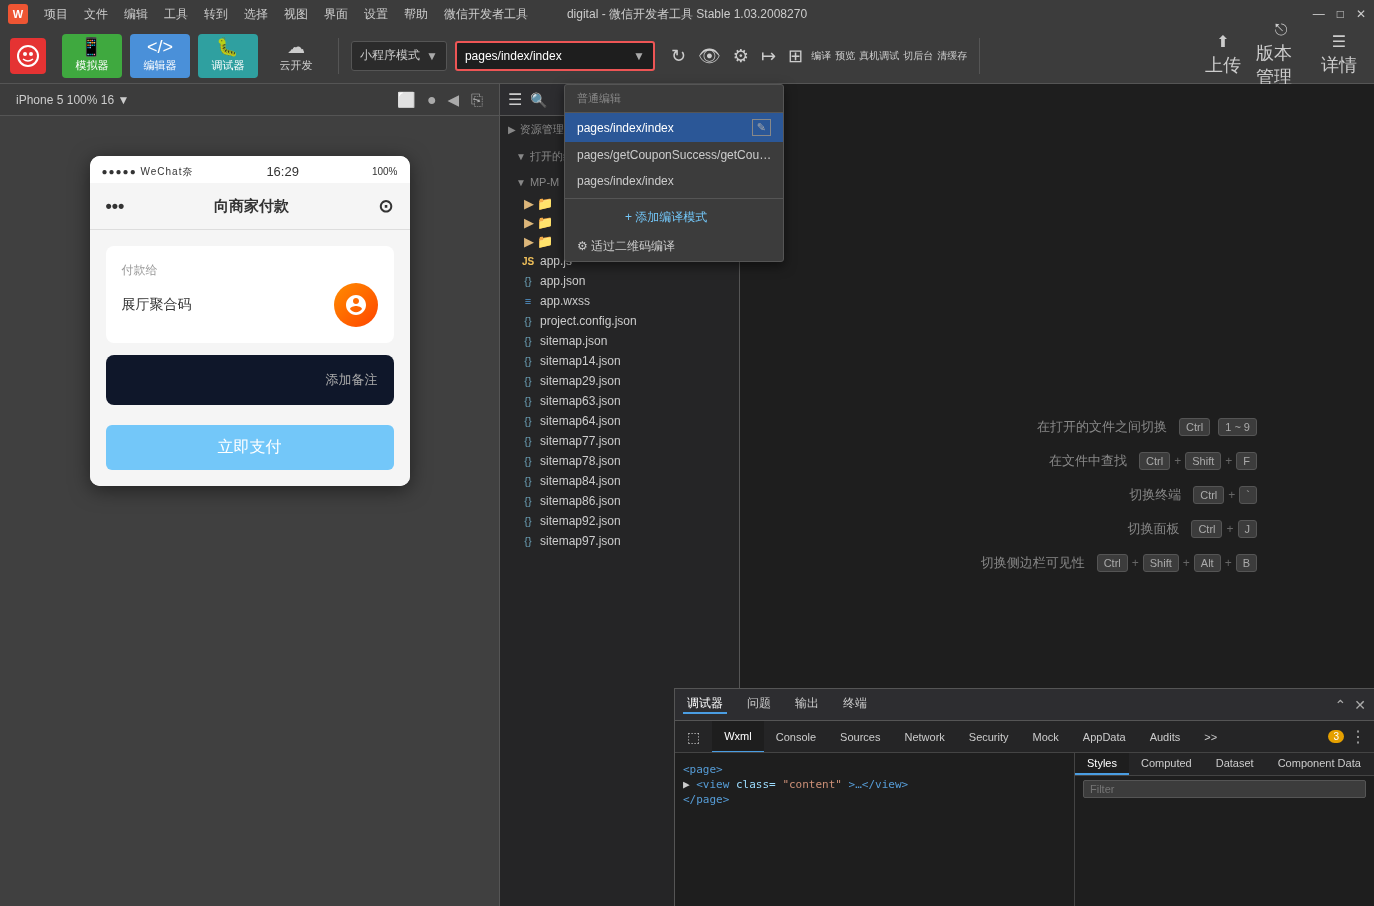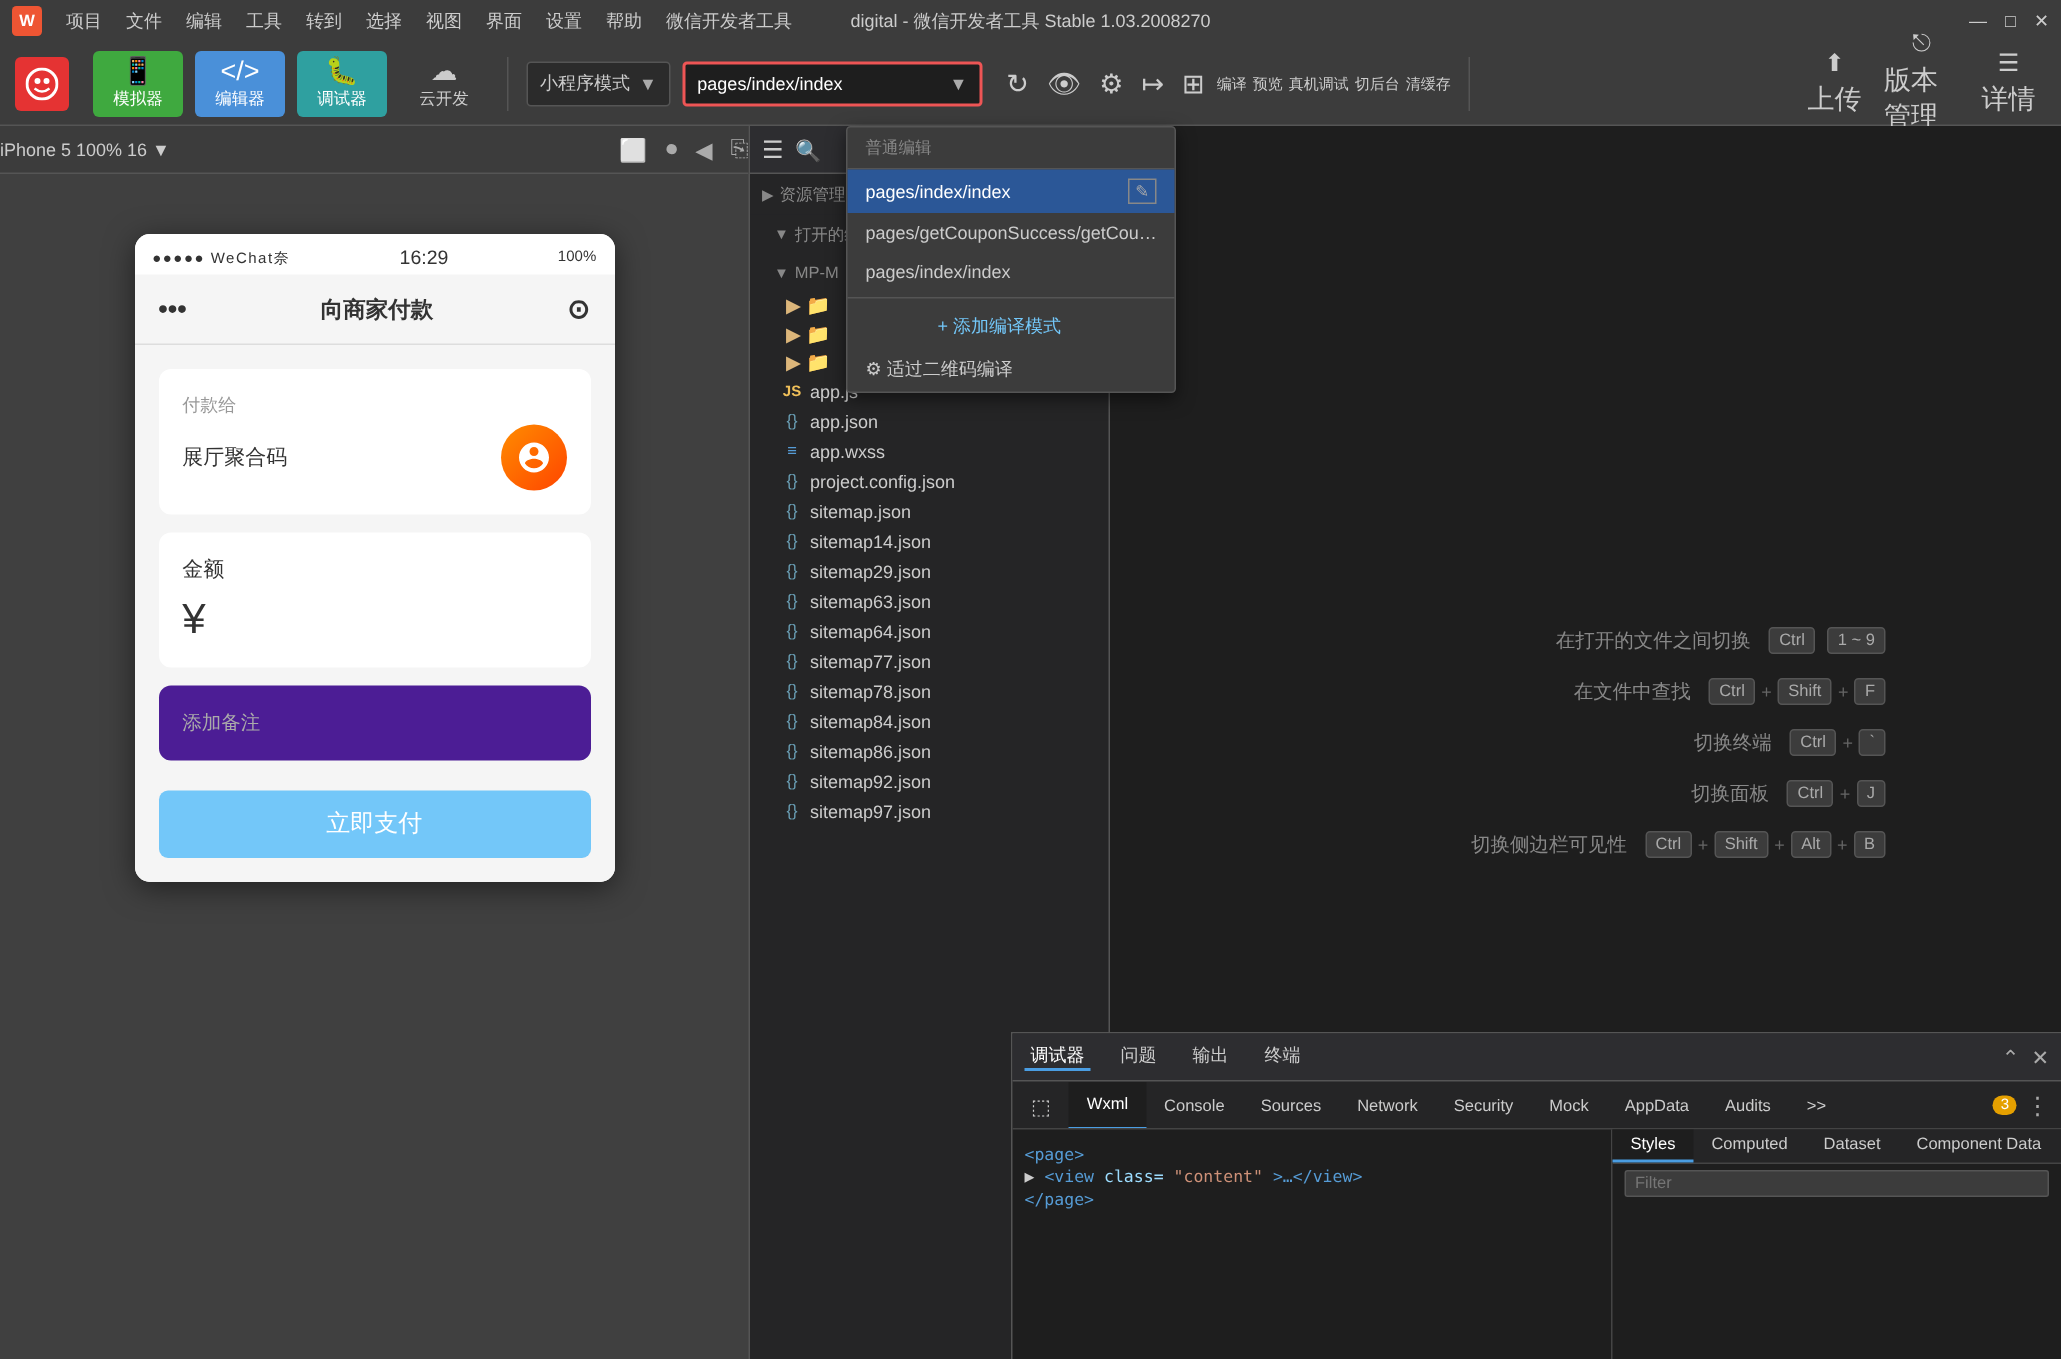--- a/index.html
+++ b/index.html
@@ -23,34 +23,34 @@
     .toolbar-separator { width: 1px; height: 36px; background: #555; margin: 0 4px; }
     .toolbar-right { margin-left: auto; display: flex; align-items: center; gap: 8px; }
     .toolbar-icon-btn { display: flex; flex-direction: column; align-items: center; width: 50px; color: #ccc; cursor: pointer; font-size: 11px; }
     .toolbar-icon-btn span { font-size: 18px; margin-bottom: 2px; }
 
     
     .main-area { display: flex; height: calc(906px - 28px - 56px); }
 
     
     .device-panel { width: 500px; background: #404040; display: flex; flex-direction: column; border-right: 1px solid #555; }
-    .device-toolbar { height: 32px; background: #3c3c3c; display: flex; align-items: center; padding: 0 0; gap: 8px; border-bottom: 1px solid #555; }
+    .device-toolbar { height: 32px; background: #3c3c3c; display: flex; align-items: center; padding: 0 16px; gap: 8px; border-bottom: 1px solid #555; }
     .device-content { flex: 1; display: flex; align-items: flex-start; justify-content: center; padding: 40px 20px; }
     .phone-frame { width: 320px; background: #fff; border-radius: 10px; box-shadow: 0 4px 20px rgba(0,0,0,0.5); overflow: hidden; }
     .phone-status-bar { background: #fff; padding: 8px 12px 4px; display: flex; justify-content: space-between; align-items: center; font-size: 11px; color: #333; }
     .phone-header { background: #f5f5f5; padding: 12px 16px; text-align: center; font-size: 16px; font-weight: bold; color: #333; border-bottom: 1px solid #ddd; display: flex; align-items: center; justify-content: space-between; }
     .phone-body { padding: 16px; background: #f5f5f5; }
     .pay-section { background: #fff; padding: 16px; border-radius: 8px; margin-bottom: 12px; }
     .pay-label { font-size: 12px; color: #999; margin-bottom: 4px; }
     .pay-merchant-row { display: flex; align-items: center; justify-content: space-between; }
     .merchant-avatar { width: 44px; height: 44px; background: linear-gradient(135deg, #ff8c00, #ff4500); border-radius: 50%; display: flex; align-items: center; justify-content: center; color: #fff; font-size: 20px; }
     .pay-amount-section { background: #fff; padding: 16px; border-radius: 8px; margin-bottom: 12px; }
     .amount-label { font-size: 14px; color: #333; margin-bottom: 8px; }
     .amount-symbol { font-size: 28px; color: #333; }
-    .note-section { background: #4c1d95; padding: 16px; border-radius: 8px; margin-bottom: 16px; font-size: 13px; color: #aaa; }
+    .note-section { background: #0f172a; padding: 16px; border-radius: 8px; margin-bottom: 16px; font-size: 13px; color: #aaa; text-align: right; }
     .pay-button { background: #73c7f9; color: #fff; text-align: center; padding: 12px; border-radius: 6px; font-size: 16px; cursor: pointer; margin-top: 20px; }
 
     
     .file-panel { width: 240px; background: #252526; border-right: 1px solid #555; overflow-y: auto; }
     .file-toolbar { height: 32px; background: #2d2d30; display: flex; align-items: center; padding: 0 8px; gap: 8px; border-bottom: 1px solid #555; }
     .file-item { padding: 3px 8px 3px 20px; display: flex; align-items: center; gap: 4px; cursor: pointer; font-size: 12px; color: #ccc; white-space: nowrap; }
     .file-item.js-file > .file-icon { color: #f0c05a; }
     .file-item.json-file > .file-icon { color: #6a9fb5; }
     .file-item.wxss-file > .file-icon { color: #569cd6; }
     .file-icon { font-size: 14px; width: 16px; text-align: center; }
@@ -232,24 +232,20 @@
             <div class="pay-label">付款给</div>
             <div class="pay-merchant-row">
               <span style="font-size:14px;color:#333;">展厅聚合码</span>
               <div class="merchant-avatar">
                 <svg width="24" height="24" viewBox="0 0 24 24">
                     <path d="M12 2C6.5 2 2 6.5 2 12s4.5 10 10 10 10-4.5 10-10S17.5 2 12 2zm0 3c1.7 0 3 1.3 3 3s-1.3 3-3 3-3-1.3-3-3 1.3-3 3-3zm0 14.2c-2.5 0-4.7-1.3-6-3.2.03-2 4-3.1 6-3.1 2 0 5.97 1.1 6 3.1-1.3 1.9-3.5 3.2-6 3.2z" fill="#fff"></path>
                   </svg>
               </div>
             </div>
           </div>
-          <div class="pay-amount-section">
-            <div class="amount-label">金额</div>
-            <div class="amount-symbol">¥</div>
-          </div>
           <div class="note-section">
             <span>添加备注</span>
           </div>
           <div class="pay-button">
             <span>立即支付</span>
           </div>
         </div>
       </div>
     </div>
   </div>

